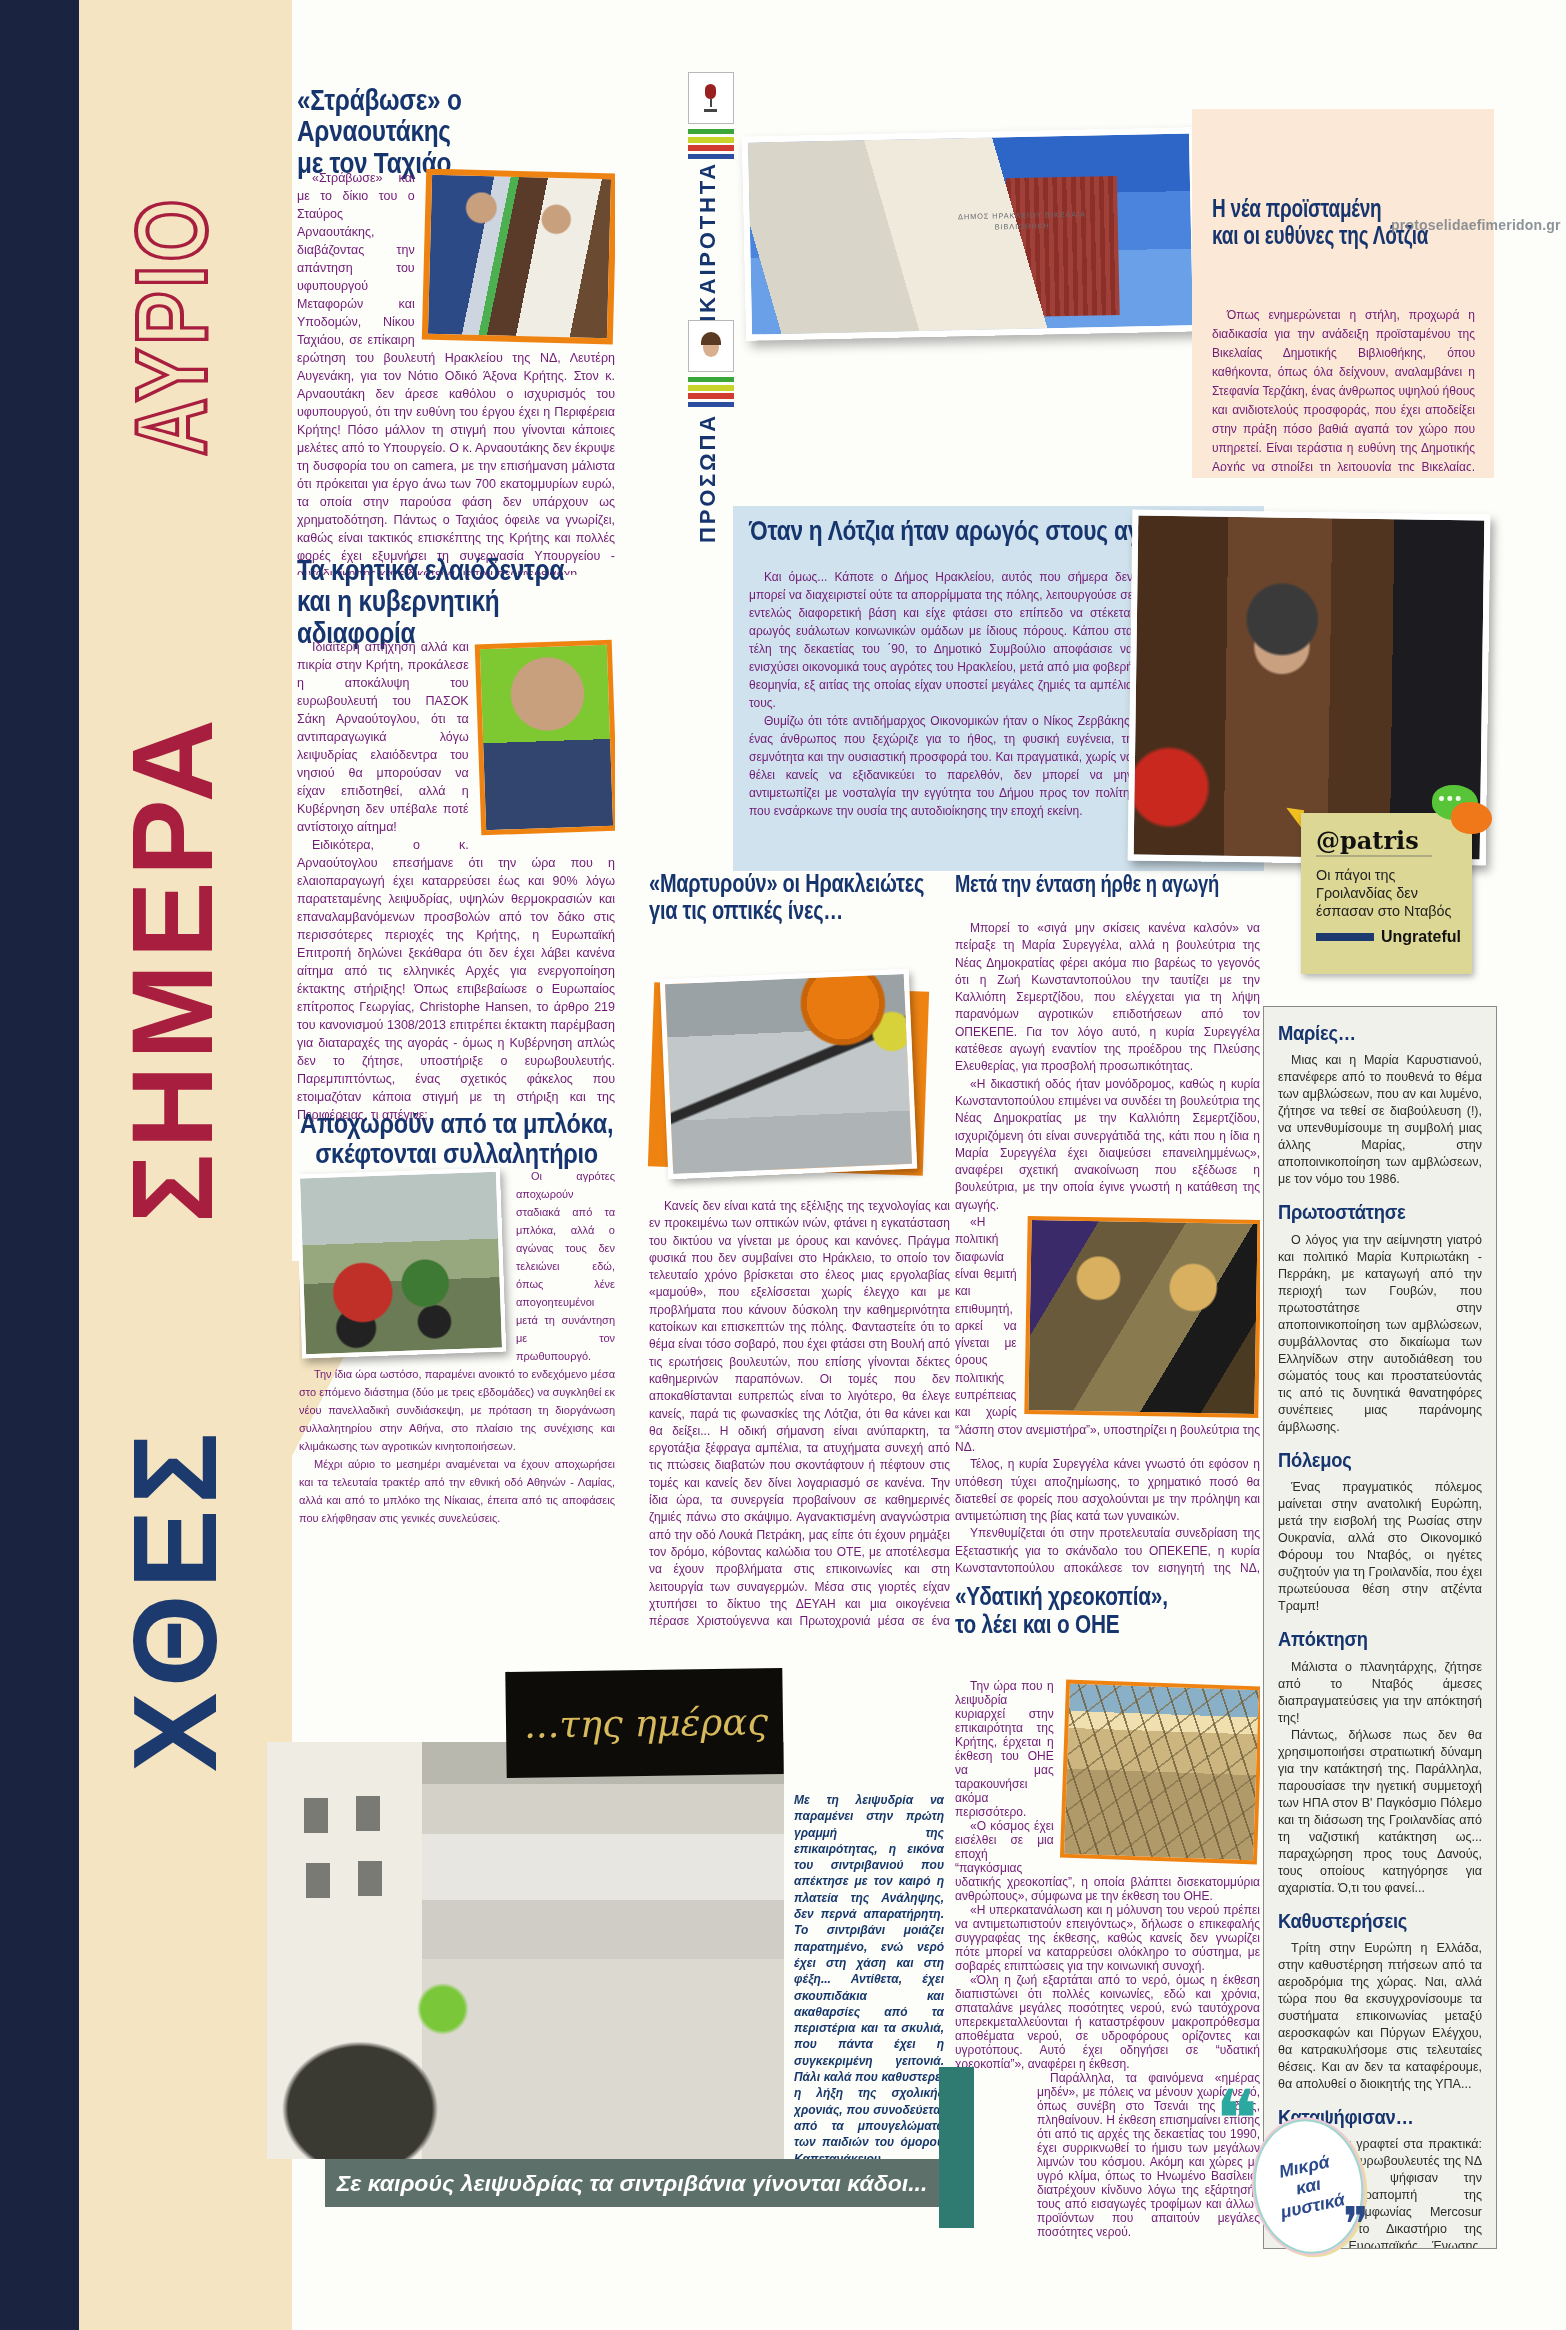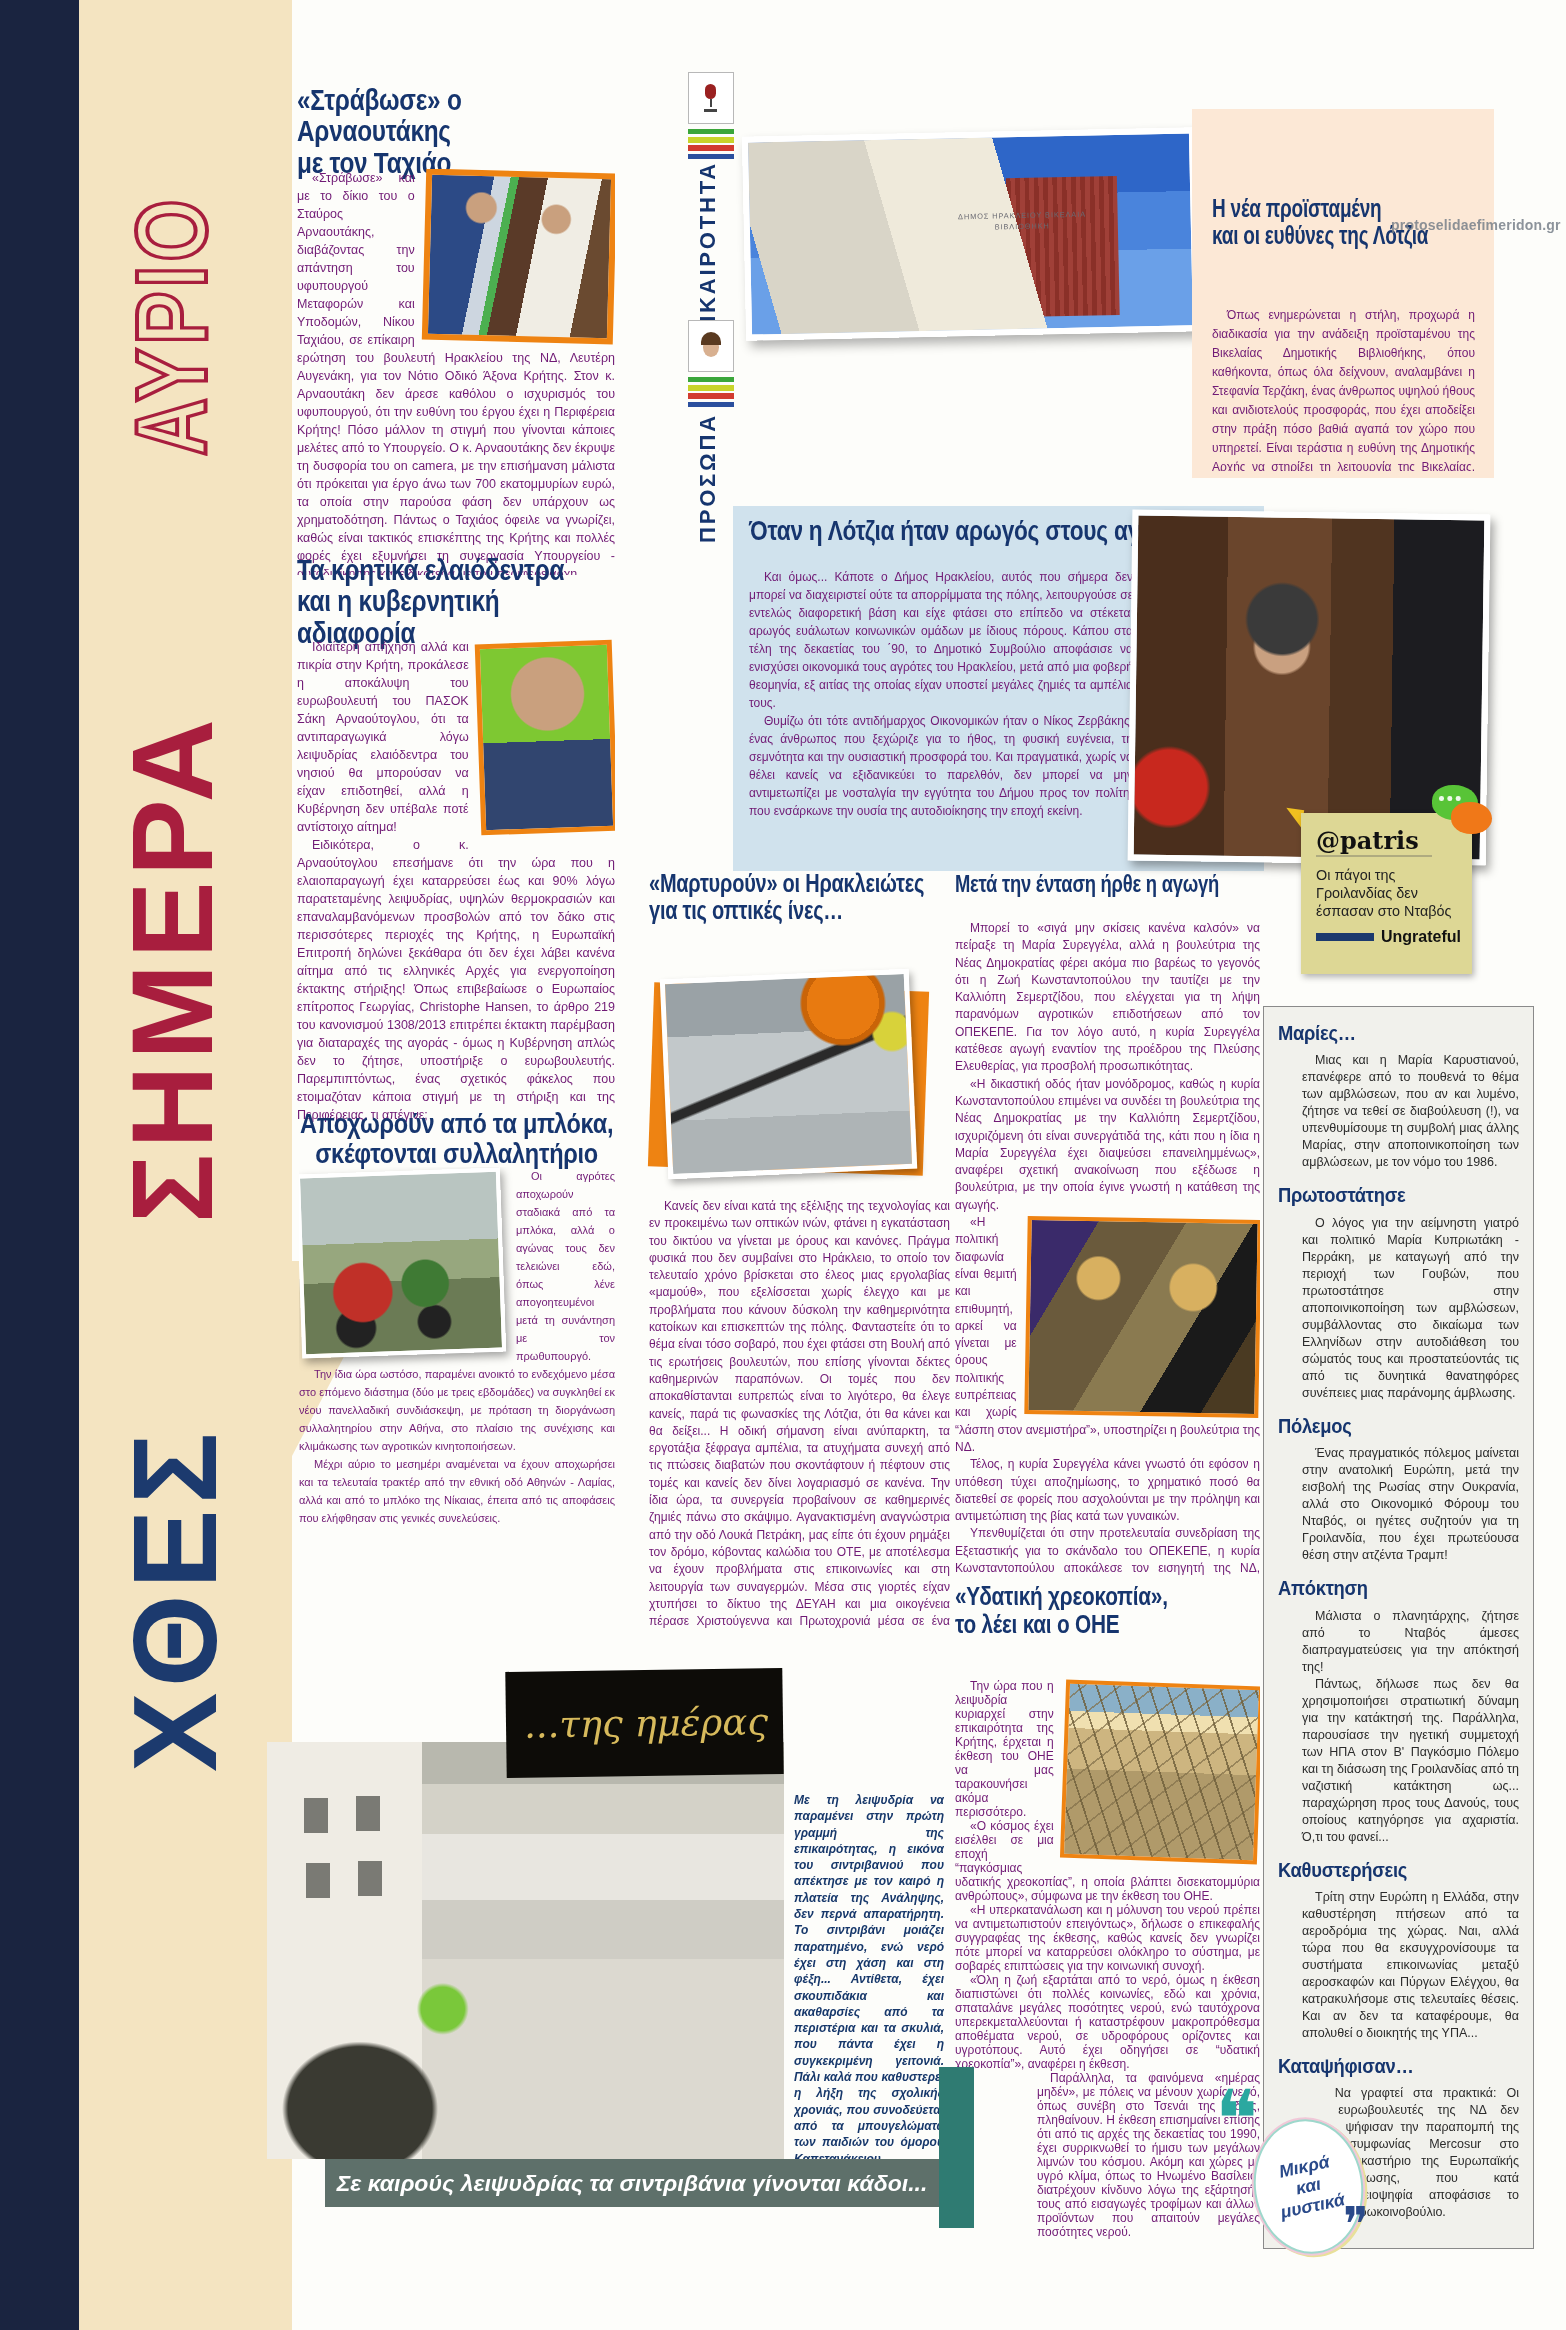--- a/index.html
+++ b/index.html
@@ -149,27 +149,27 @@
     color:#fff; font-style:italic; font-weight:bold; font-size:23px;
     display:flex; align-items:center; justify-content:center; z-index:6; }
   .teal-block { position:absolute; left:939px; top:2067px; width:35px; height:161px; background:#2f7b72; }
 
   
   .side-note { position:absolute; left:794px; top:1792px; width:150px; height:475px;
     color:#17386b; font-style:italic; font-weight:bold; font-size:12px; line-height:16.3px;
     text-align:justify; overflow:hidden; }
 
   
-  .sidebar-box { position:absolute; left:1263px; top:1006px; width:271px; height:1243px;
+  .sidebar-box { position:absolute; left:1263px; top:1006px; width:234px; height:1243px;
     background:#f1f1ec; border:1.9px solid #8a8a8a; padding:15px 14px 0 14px; overflow:hidden; }
   .sidebar-box h3 { color:#16356e; font-size:20.4px; letter-spacing:-0.3px; margin:13px 0 7.4px 0;
     transform:scaleX(.9); transform-origin:0 0; }
   .sidebar-box h3:first-child { margin-top:0; }
   .sidebar-box .sb-body { font-size:12.5px; line-height:17px; color:#2b2b2b; text-align:justify; }
-  .sidebar-box .sb-body p { text-indent:13px;margin-left:24px; }
+  .sidebar-box .sb-body p { text-indent:13px; }
   .circle-spacer { float:left; width:80px; height:139px; shape-outside:ellipse(50% 50% at 40% 60%); }
 
   
   .patris-note { position:absolute; left:1301px; top:813px; width:171px; height:161px; background:#ddd795;
     z-index:8; padding:13px 11px 3px 15px; box-shadow:1.9px 2.8px 6.5px rgba(0,0,0,.3); }
   .patris-handle { font-family:"DejaVu Serif", serif; font-weight:bold; font-size:24px; color:#111;
     border-bottom:2.8px solid rgba(90,90,90,.35); display:inline-block; padding-right:13px; }
   .patris-text { margin-top:9.3px; font-size:14.4px; line-height:1.25; color:#222; }
   .patris-tagrow { display:flex; align-items:center; justify-content:flex-end; margin-top:7.4px; }
   .patris-bar { width:58px; height:8.3px; background:#1c3a6e; margin-right:7.4px; }

